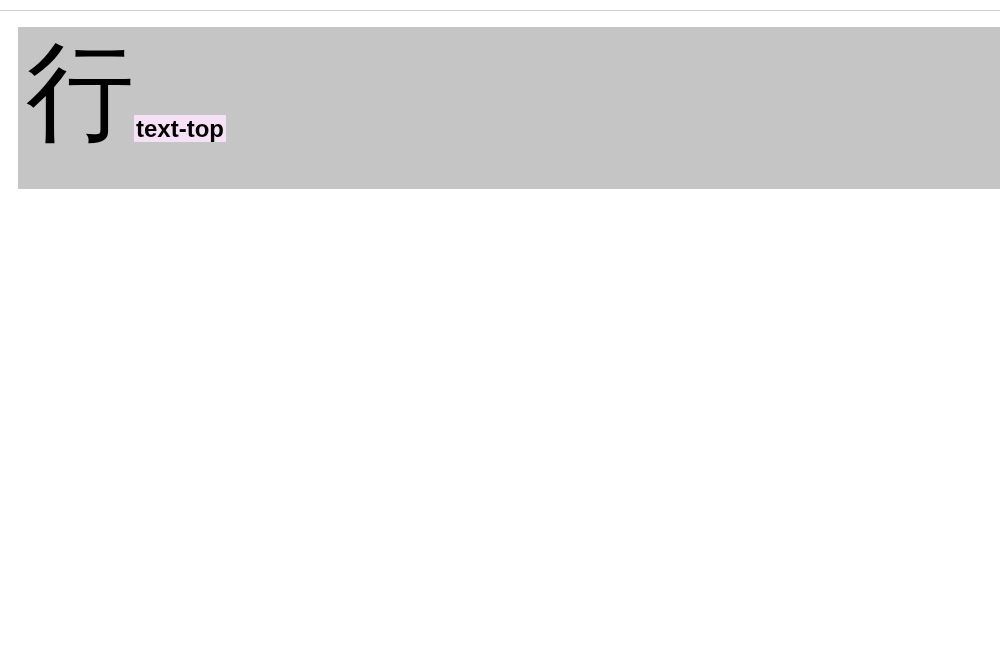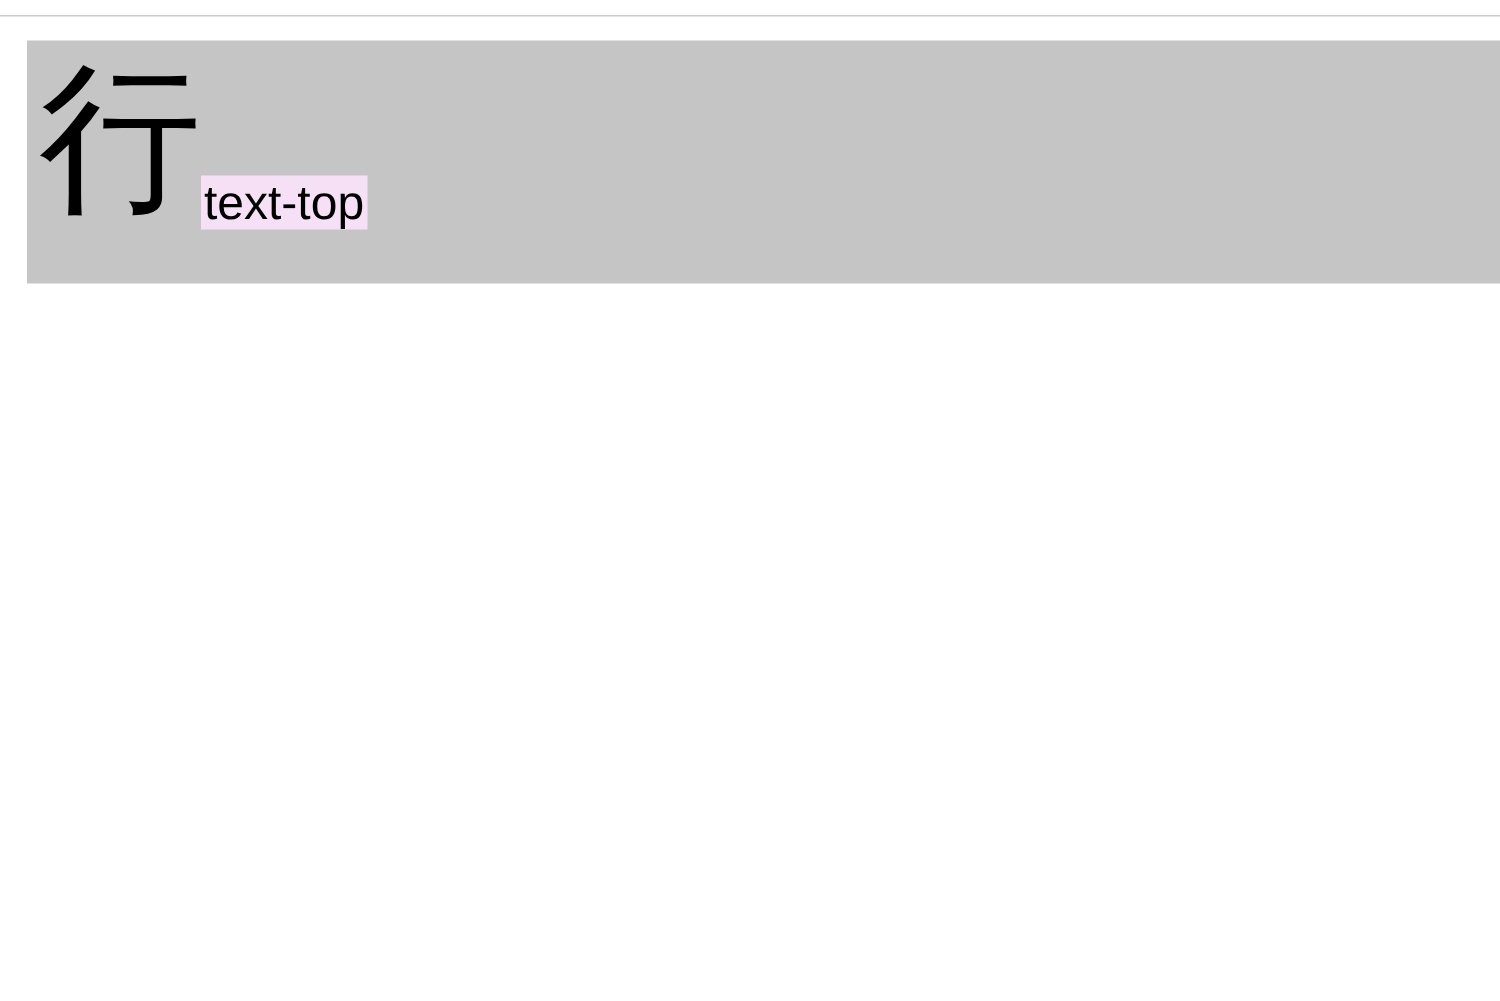--- a/index.html
+++ b/index.html
@@ -33,23 +33,23 @@
     }
     .main-character {
       font-size: 108px;
       line-height: 1.2;
       font-weight: 400;
       color: #000000;
       display: inline;
     }
     .label {
       display: inline;
-      font-size: 32px;
+      font-size: 24px;
       line-height: 1.2;
-      font-weight: 400;
+      font-weight: 700;
       color: #000000;
       background: #f5e0f5;
       vertical-align: text-top;
       padding: 0 2px;
     }
   </style>
 </head>
 <body>
 
 <div class="top-border"></div>

